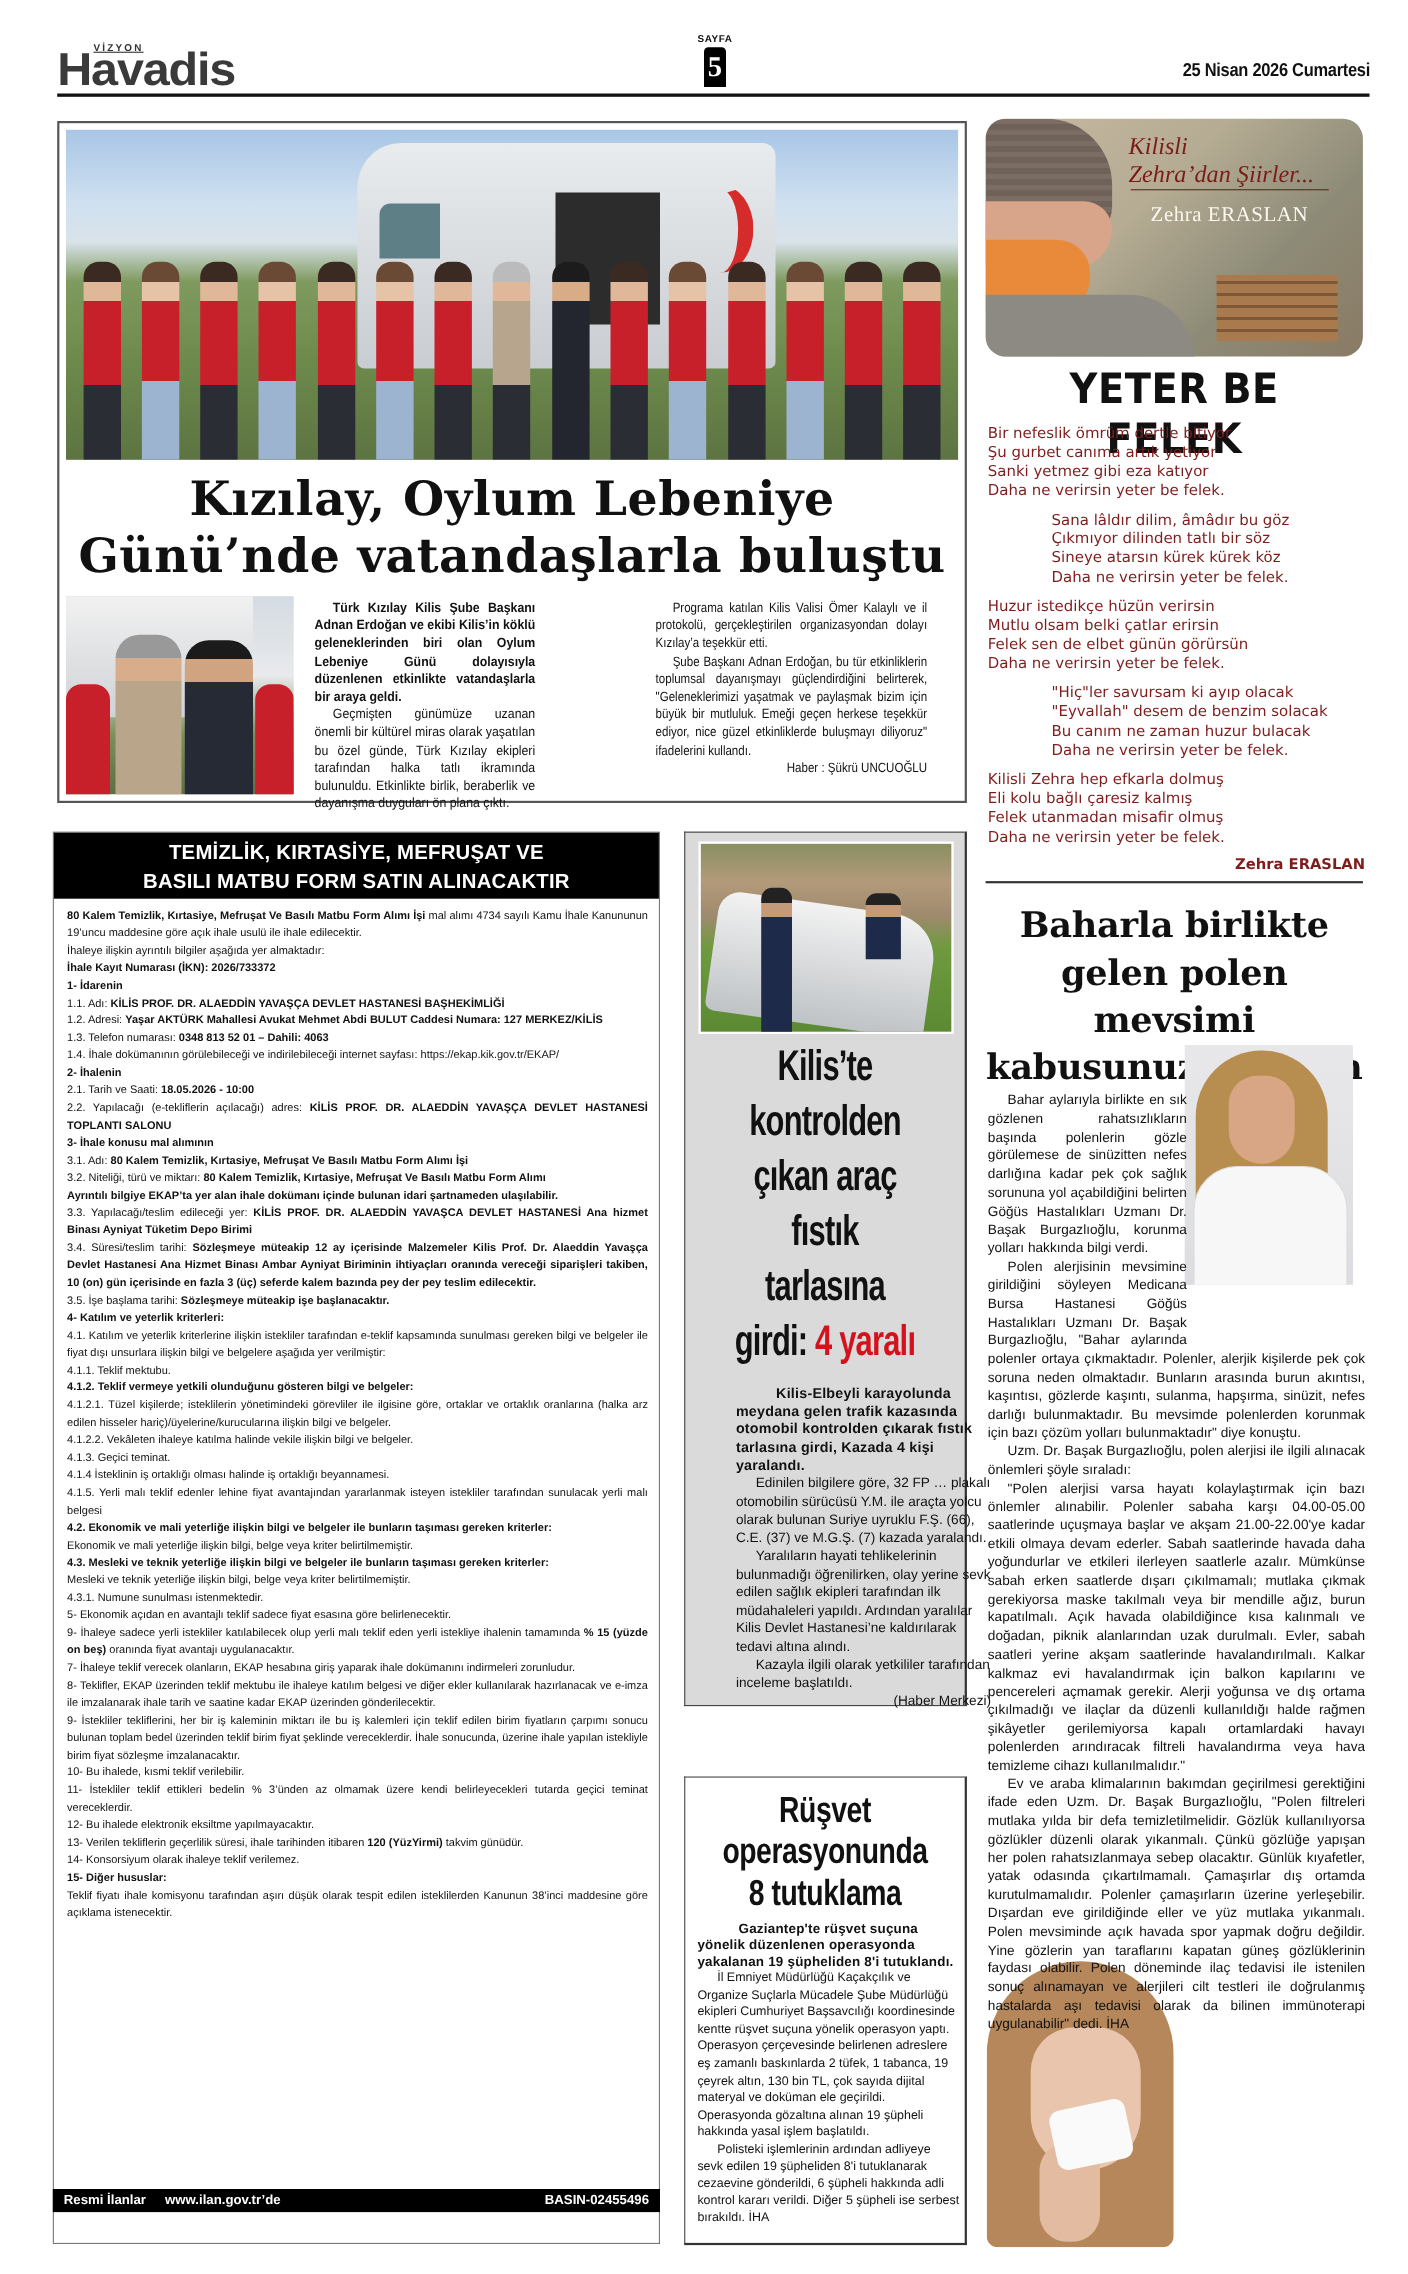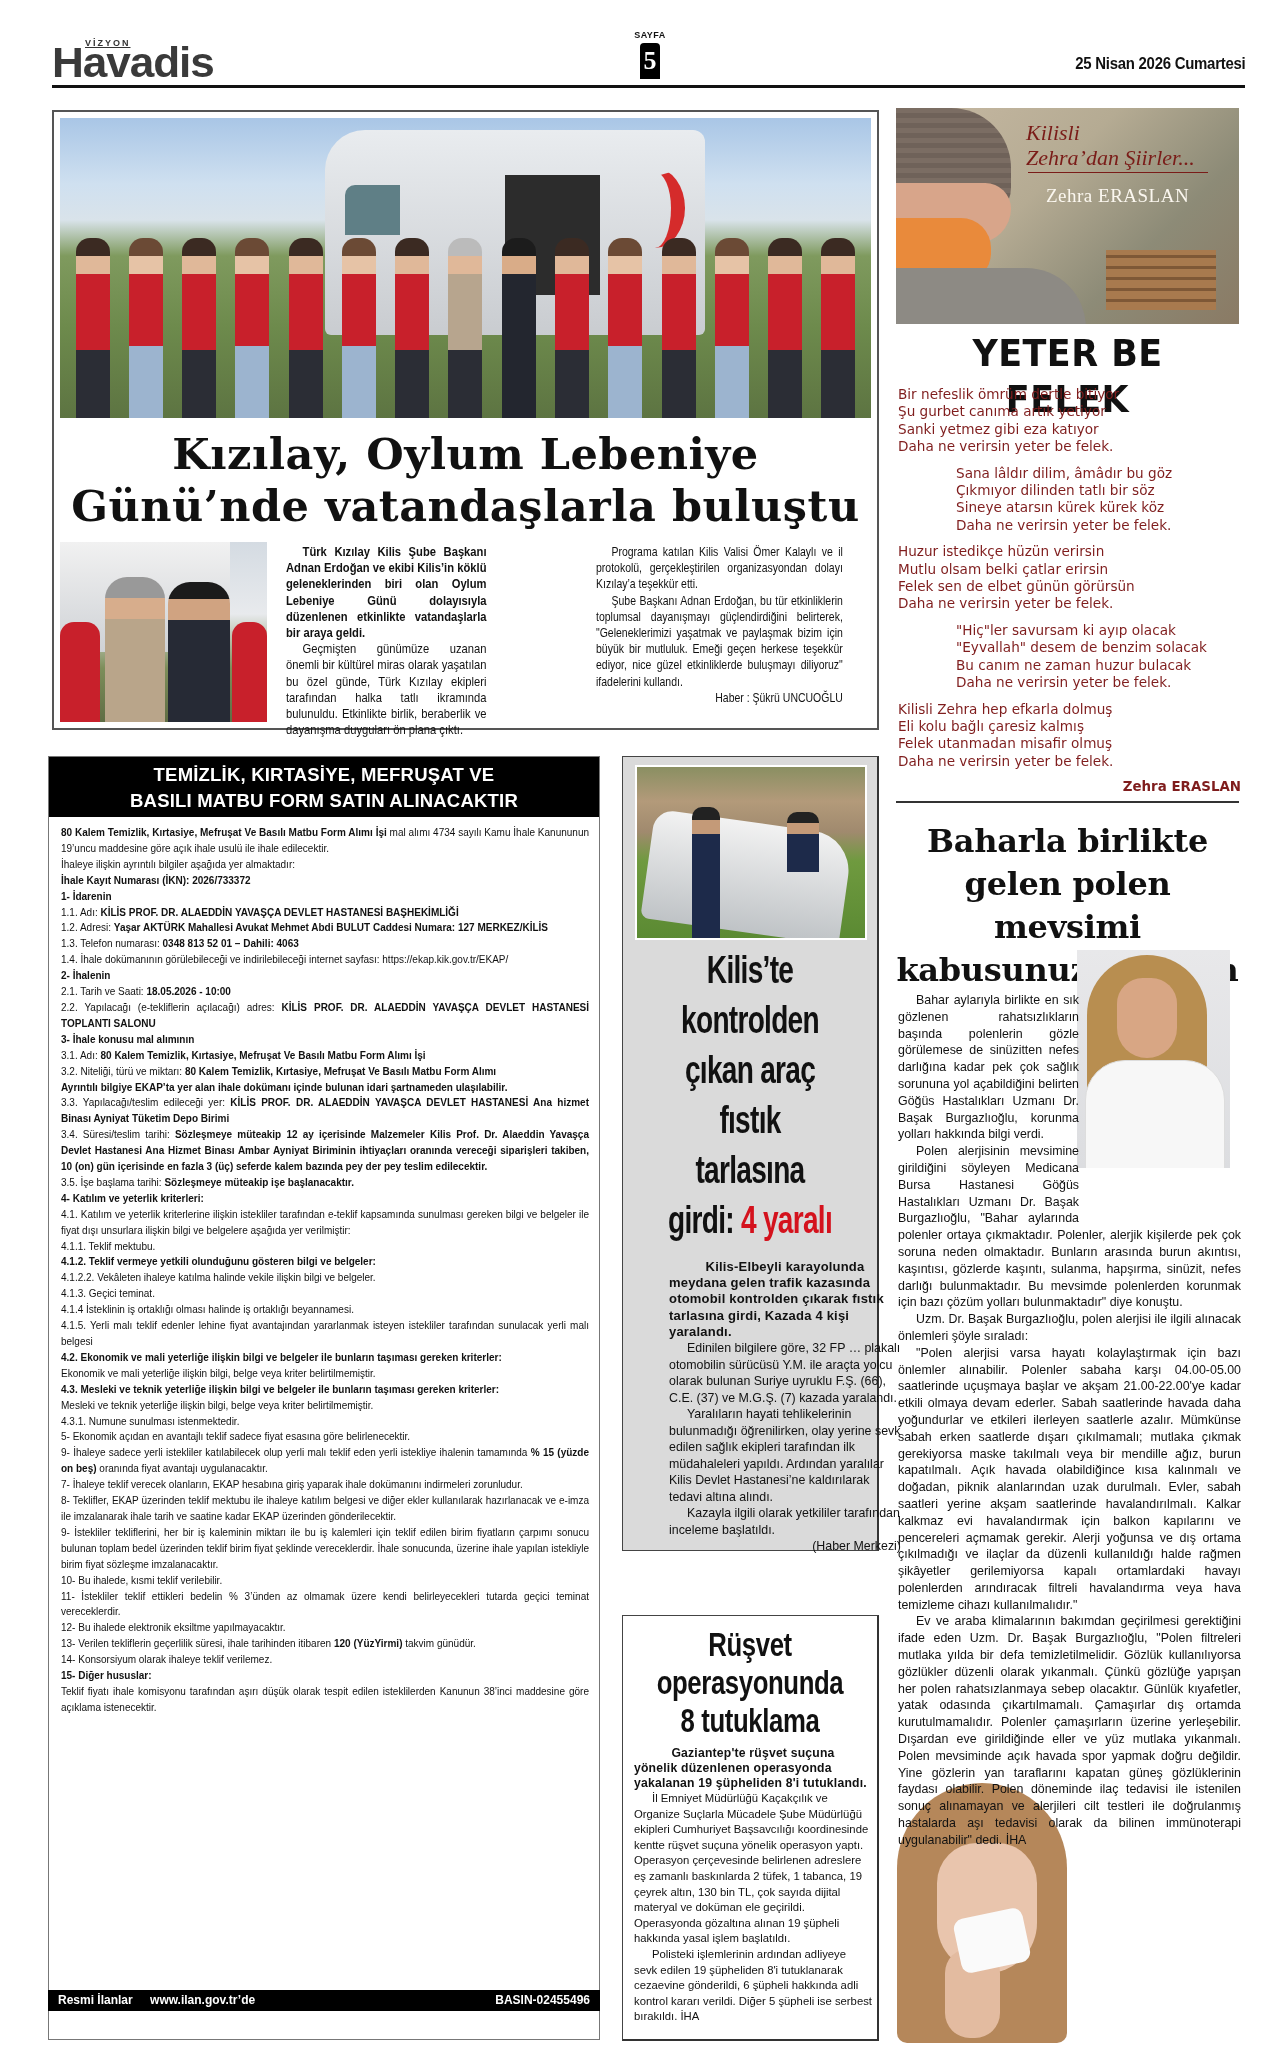--- a/index.html
+++ b/index.html
@@ -73,21 +73,21 @@
   
   .bribe { position: absolute; left: 622px; top: 1615px; width: 257px; height: 426px; background: #fff; border: 1px solid #444; border-right: 2px solid #333; border-bottom: 2px solid #333; }
   .bribe-headline { position: absolute; left: 0; top: 10px; width: 100%; text-align: center; font: bold 33px "Liberation Sans", sans-serif; line-height: 38px; transform: scaleX(0.78); transform-origin: center top; letter-spacing: -0.5px; }
   .bribe-body { position: absolute; left: 11px; top: 130px; width: 238px; font-size: 11.3px; line-height: 15.6px; color: #111; }
   .bribe-body .dek { font-weight: bold; font-size: 12.2px; line-height: 15px; letter-spacing: 0.2px; }
   .bribe-body .dek .ctr { display: block; text-align: center; }
   .bribe-body p.t { text-indent: 18px; }
 
   
   .poem-banner { position: absolute; left: 896px; top: 108px; width: 343px; height: 216px; overflow: hidden;
-    background: linear-gradient(135deg, #c7b9a3 0%, #b5ab93 40%, #8d8b77 70%, #8a7a64 100%); }
+    background: linear-gradient(135deg, #c7b9a3 0%, #b5ab93 40%, #8d8b77 70%, #8a7a64 100%); border-radius: 18px; }
   .pb-hat { position: absolute; left: 0; top: 0; width: 115px; height: 110px; background: repeating-linear-gradient(0deg,#6f6259 0 5px,#7b6d63 5px 10px); border-radius: 0 60px 30px 0; }
   .pb-face { position: absolute; left: 0; top: 75px; width: 115px; height: 60px; background: #d8a58a; border-radius: 0 30px 40px 0; }
   .pb-scarf { position: absolute; left: 0; top: 110px; width: 95px; height: 65px; background: #e98a3b; border-radius: 0 30px 30px 0; }
   .pb-coat { position: absolute; left: 0; top: 160px; width: 190px; height: 60px; background: #8d8a84; border-radius: 0 60px 0 0; }
   .pb-books { position: absolute; left: 210px; top: 142px; width: 110px; height: 60px; background: repeating-linear-gradient(0deg,#a87a4e 0 8px,#7e5836 8px 11px); }
   .pb-title { position: absolute; left: 130px; top: 12px; font: italic 22px "Liberation Serif", serif; line-height: 25px; color: #7a1c18; }
   .pb-rule { position: absolute; left: 132px; top: 64px; width: 180px; height: 1px; background: #7a1c18; }
   .pb-author { position: absolute; left: 150px; top: 77px; font: 19px "Liberation Serif", serif; color: #fbf7ef; letter-spacing: 0.5px; }
 
   .poem-title { position: absolute; left: 896px; top: 330px; width: 343px; text-align: center; font: bold 38px "DejaVu Sans", sans-serif; letter-spacing: 0.5px; line-height: 46px; transform: scaleX(0.92); }
@@ -198,20 +198,21 @@
       <p><span>3.1. Adı: </span><b>80 Kalem Temizlik, Kırtasiye, Mefruşat Ve Basılı Matbu Form Alımı İşi</b></p>
       <p><span>3.2. Niteliği, türü ve miktarı: </span><b>80 Kalem Temizlik, Kırtasiye, Mefruşat Ve Basılı Matbu Form Alımı</b></p>
       <p><b>Ayrıntılı bilgiye EKAP’ta yer alan ihale dokümanı içinde bulunan idari şartnameden ulaşılabilir.</b></p>
       <p><span>3.3. Yapılacağı/teslim edileceği yer: </span><b>KİLİS PROF. DR. ALAEDDİN YAVAŞCA DEVLET HASTANESİ Ana hizmet Binası Ayniyat Tüketim Depo Birimi</b></p>
       <p><span>3.4. Süresi/teslim tarihi: </span><b>Sözleşmeye müteakip 12 ay içerisinde Malzemeler Kilis Prof. Dr. Alaeddin Yavaşça Devlet Hastanesi Ana Hizmet Binası Ambar Ayniyat Biriminin ihtiyaçları oranında vereceği siparişleri takiben, 10 (on) gün içerisinde en fazla 3 (üç) seferde kalem bazında pey der pey teslim edilecektir.</b></p>
       <p><span>3.5. İşe başlama tarihi: </span><b>Sözleşmeye müteakip işe başlanacaktır.</b></p>
       <p><b>4- Katılım ve yeterlik kriterleri:</b></p>
       <p><span>4.1. Katılım ve yeterlik kriterlerine ilişkin istekliler tarafından e-teklif kapsamında sunulması gereken bilgi ve belgeler ile fiyat dışı unsurlara ilişkin bilgi ve belgelere aşağıda yer verilmiştir:</span></p>
       <p><span>4.1.1. Teklif mektubu.</span></p>
       <p><b>4.1.2. Teklif vermeye yetkili olunduğunu gösteren bilgi ve belgeler:</b></p>
+      <p><span>4.1.2.1. Tüzel kişilerde; isteklilerin yönetimindeki görevliler ile ilgisine göre, ortaklar ve ortaklık oranlarına (halka arz edilen hisseler hariç)/üyelerine/kurucularına ilişkin bilgi ve belgeler.</span></p>
       <p><span>4.1.2.2. Vekâleten ihaleye katılma halinde vekile ilişkin bilgi ve belgeler.</span></p>
       <p><span>4.1.3. Geçici teminat.</span></p>
       <p><span>4.1.4 İsteklinin iş ortaklığı olması halinde iş ortaklığı beyannamesi.</span></p>
       <p><span>4.1.5. Yerli malı teklif edenler lehine fiyat avantajından yararlanmak isteyen istekliler tarafından sunulacak yerli malı belgesi</span></p>
       <p><b>4.2. Ekonomik ve mali yeterliğe ilişkin bilgi ve belgeler ile bunların taşıması gereken kriterler:</b></p>
       <p><span>Ekonomik ve mali yeterliğe ilişkin bilgi, belge veya kriter belirtilmemiştir.</span></p>
       <p><b>4.3. Mesleki ve teknik yeterliğe ilişkin bilgi ve belgeler ile bunların taşıması gereken kriterler:</b></p>
       <p><span>Mesleki ve teknik yeterliğe ilişkin bilgi, belge veya kriter belirtilmemiştir.</span></p>
       <p><span>4.3.1. Numune sunulması istenmektedir.</span></p>
       <p><span>5- Ekonomik açıdan en avantajlı teklif sadece fiyat esasına göre belirlenecektir.</span></p>

